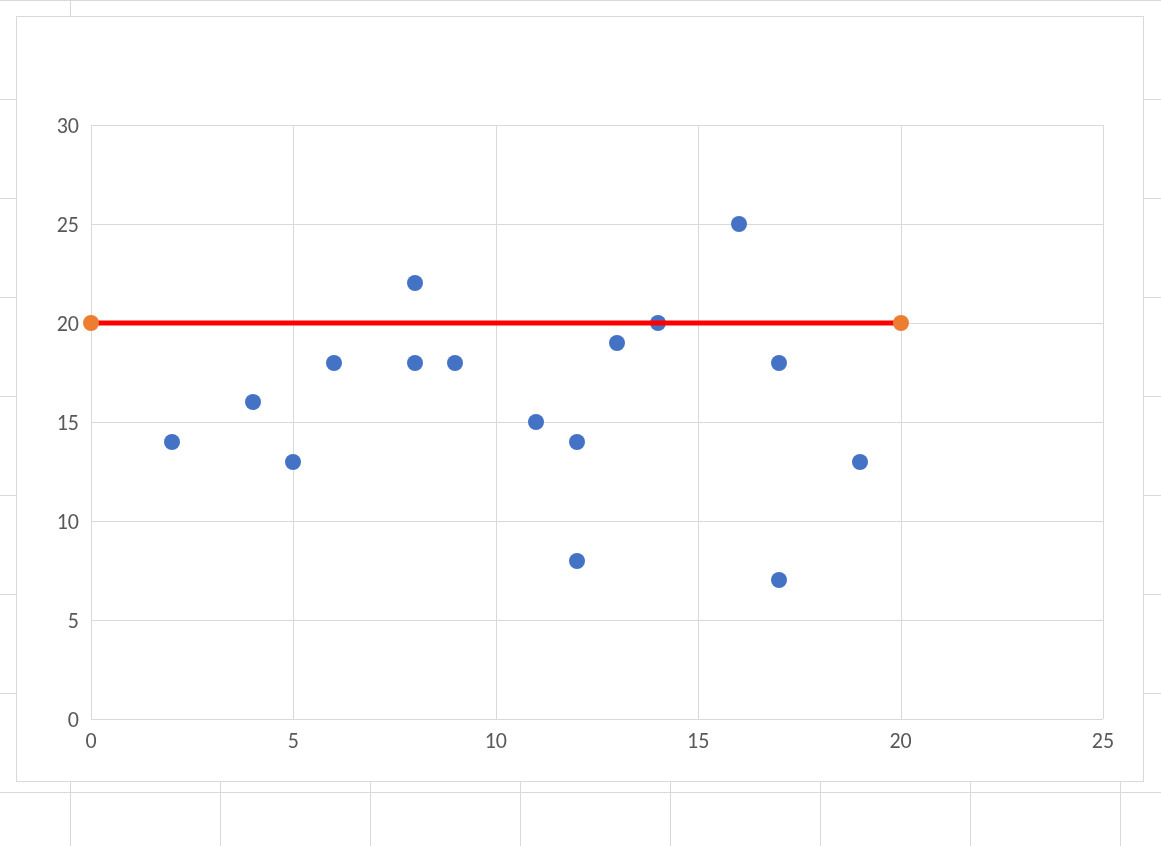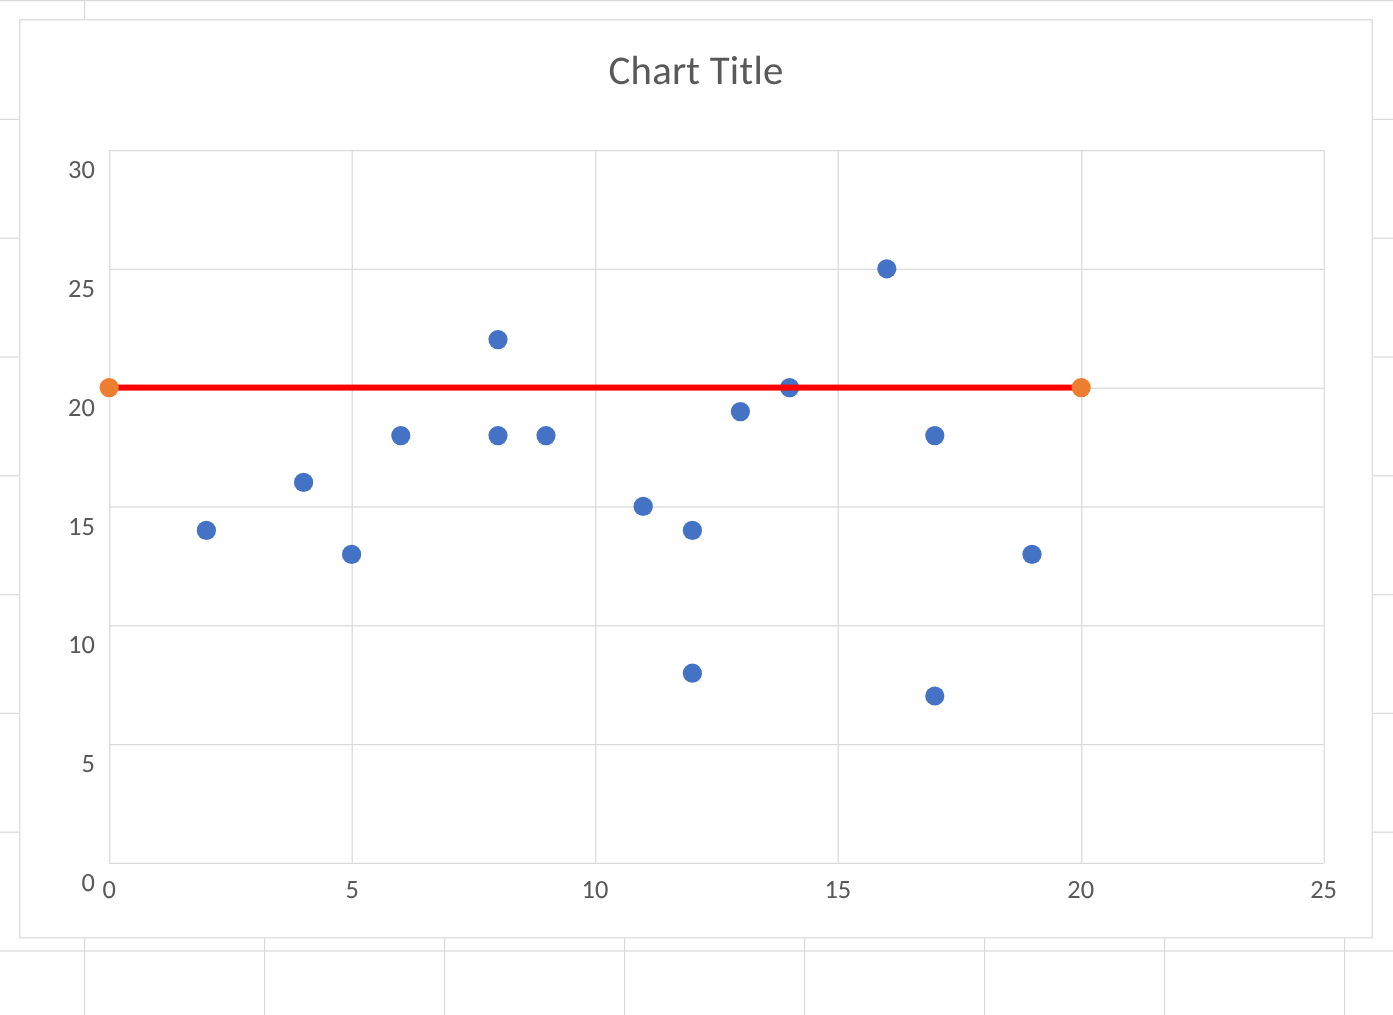--- a/index.html
+++ b/index.html
@@ -61,21 +61,21 @@
     background: #d9d9d9;
   }
   .grid-line.v { top: 0; bottom: 0; width: 1px; }
   .grid-line.h { left: 0; right: 0; height: 1px; }
 
   .tick-label {
     position: absolute;
     font-size: 22px;
     color: #595959;
   }
-  .tick-label.y { right: 100%; margin-right: 12px; transform: translateY(-50%); text-align: right; white-space: nowrap; margin-top: 16px; }
+  .tick-label.y { right: 100%; margin-right: 12px; transform: translateY(-50%); text-align: right; white-space: nowrap; }
   .tick-label.x { top: 100%; margin-top: 8px; transform: translateX(-50%); text-align: center; white-space: nowrap; }
 
   .threshold-line {
     position: absolute;
     height: 5px;
     background: #ff0000;
     transform: translateY(-50%);
     border-radius: 0;
   }
 
@@ -116,21 +116,20 @@
   <div class="cell-line" style="left:370px; top:782px; width:1px; height:64px;"></div>
   <div class="cell-line" style="left:520px; top:782px; width:1px; height:64px;"></div>
   <div class="cell-line" style="left:670px; top:782px; width:1px; height:64px;"></div>
   <div class="cell-line" style="left:820px; top:782px; width:1px; height:64px;"></div>
   <div class="cell-line" style="left:970px; top:782px; width:1px; height:64px;"></div>
   <div class="cell-line" style="left:1120px;top:782px; width:1px; height:64px;"></div>
 </div>
 
 <div class="chart-container">
 
-  <div class="chart-title">Chart Title</div>
 
   <div class="plot-area">
 
   <div class="grid-line v" style="left: 0px;"></div>
       <div class="tick-label x" style="left: 0px;">0</div>
       <div class="grid-line v" style="left: 202.4px;"></div>
       <div class="tick-label x" style="left: 202.4px;">5</div>
       <div class="grid-line v" style="left: 404.8px;"></div>
       <div class="tick-label x" style="left: 404.8px;">10</div>
       <div class="grid-line v" style="left: 607.2px;"></div>

